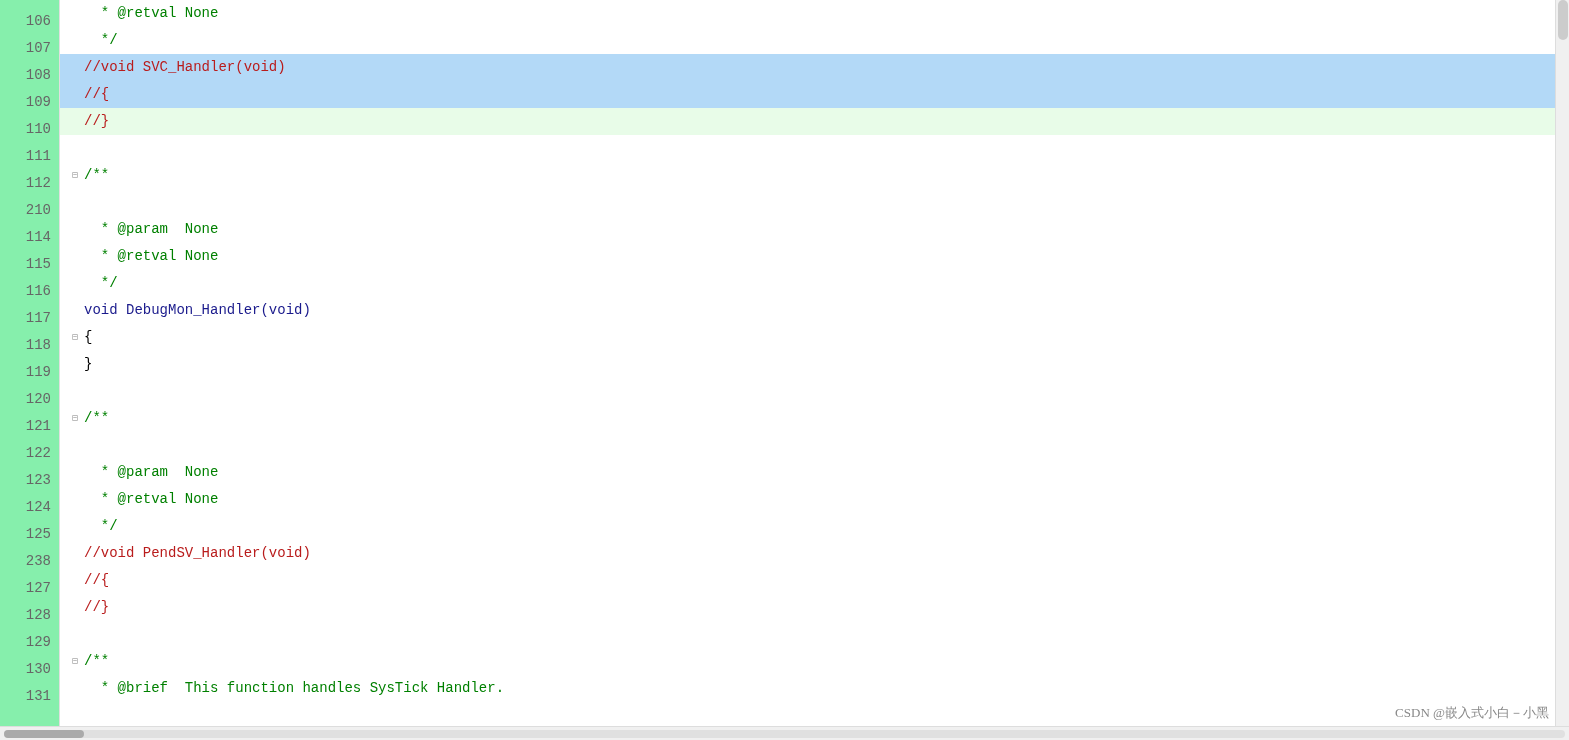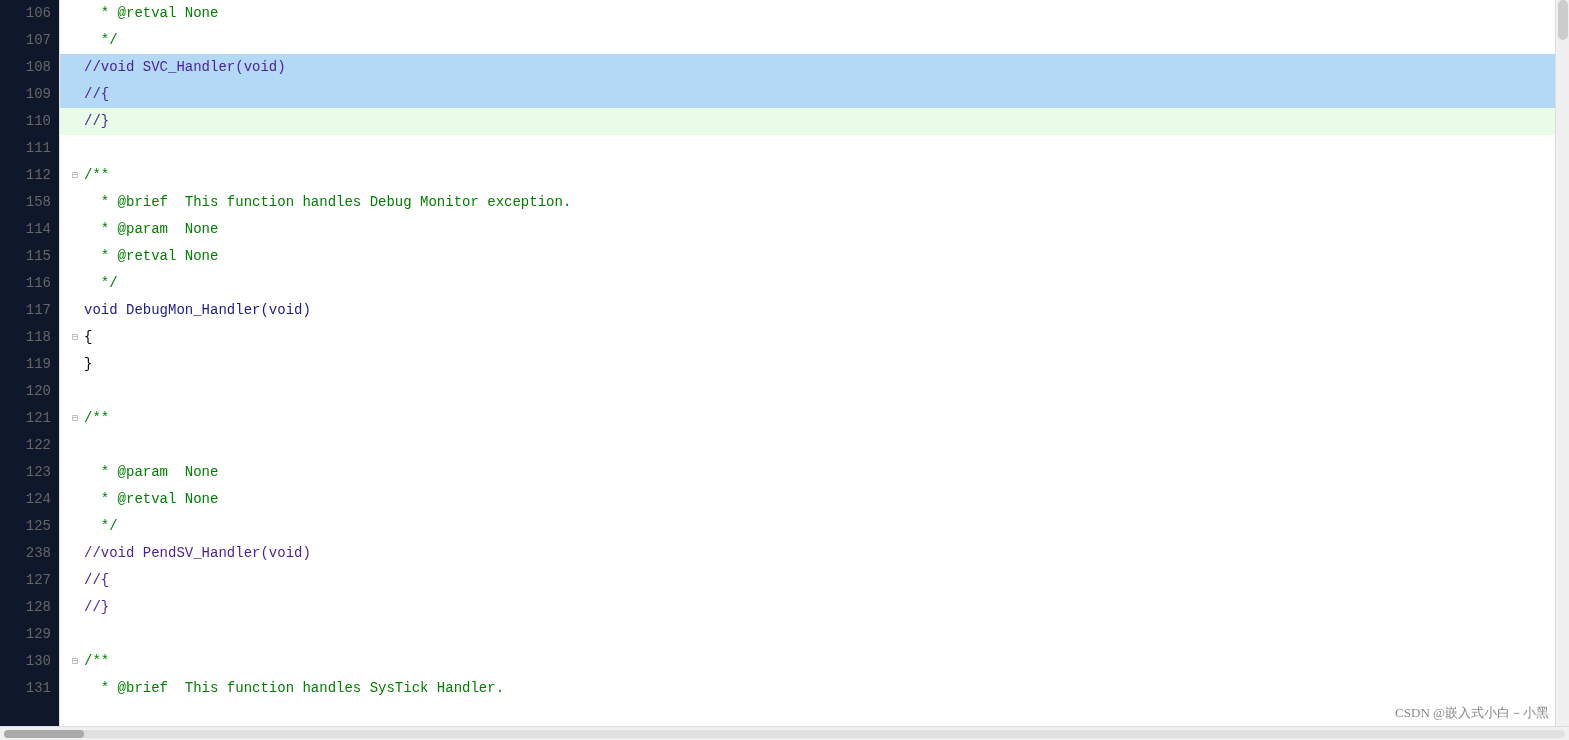--- a/index.html
+++ b/index.html
@@ -27,24 +27,24 @@
     }
 
     .code-area {
       flex: 1;
       display: flex;
       overflow: hidden;
       background: #ffffff;
     }
 
     .line-numbers {
-      background: #0f172a;
+      background: #86efac;
       color: #888;
       text-align: right;
-      padding: 0 8px 0 4px;
+      padding: 8px 8px 0 4px;
       min-width: 60px;
       user-select: none;
       border-right: 1px solid #e0e0e0;
       font-size: 14px;
       line-height: 27px;
     }
 
     .line-numbers .line-num {
       display: block;
       height: 27px;
@@ -94,21 +94,21 @@
     .color-comment {
       color: #008000;
       text-align: right;
     }
 
     .color-function {
       color: #1a1a8c;
     }
 
     .color-commented {
-      color: #4c1d95;
+      color: #b91c1c;
     }
 
     .color-default {
       color: #000000;
     }
 
     
     .scrollbar-area {
       height: 14px;
       background: #f0f0f0;
@@ -173,21 +173,21 @@
 <div class="editor-container">
   <div class="code-area">
     <div class="line-numbers" id="line-numbers-col">
     <span class="line-num">106</span>
         <span class="line-num">107</span>
         <span class="line-num">108</span>
         <span class="line-num">109</span>
         <span class="line-num">110</span>
         <span class="line-num">111</span>
         <span class="line-num">112</span>
-        <span class="line-num">158</span>
+        <span class="line-num">210</span>
         <span class="line-num">114</span>
         <span class="line-num">115</span>
         <span class="line-num">116</span>
         <span class="line-num">117</span>
         <span class="line-num">118</span>
         <span class="line-num">119</span>
         <span class="line-num">120</span>
         <span class="line-num">121</span>
         <span class="line-num">122</span>
         <span class="line-num">123</span>
@@ -201,21 +201,21 @@
         <span class="line-num">131</span>
       </div>
     <div class="code-content" id="code-content-col">
     <div class="code-line"><span class="fold-icon"></span><span class="color-comment">  * @retval None</span></div>
         <div class="code-line"><span class="fold-icon"></span><span class="color-comment">  */</span></div>
         <div class="code-line highlight-blue"><span class="fold-icon"></span><span class="color-commented">//void SVC_Handler(void)</span></div>
         <div class="code-line highlight-blue"><span class="fold-icon"></span><span class="color-commented">//{</span></div>
         <div class="code-line highlight-green"><span class="fold-icon"></span><span class="color-commented">//}</span></div>
         <div class="code-line"><span class="fold-icon"></span><span class="color-default"></span></div>
         <div class="code-line"><span class="fold-icon">⊟</span><span class="color-comment">/**</span></div>
-        <div class="code-line"><span class="fold-icon"></span><span class="color-comment">  * @brief  This function handles Debug Monitor exception.</span></div>
+        <div class="code-line"><span class="fold-icon"></span></div>
         <div class="code-line"><span class="fold-icon"></span><span class="color-comment">  * @param  None</span></div>
         <div class="code-line"><span class="fold-icon"></span><span class="color-comment">  * @retval None</span></div>
         <div class="code-line"><span class="fold-icon"></span><span class="color-comment">  */</span></div>
         <div class="code-line"><span class="fold-icon"></span><span class="color-function">void DebugMon_Handler(void)</span></div>
         <div class="code-line"><span class="fold-icon">⊟</span><span class="color-default">{</span></div>
         <div class="code-line"><span class="fold-icon"></span><span class="color-default">}</span></div>
         <div class="code-line"><span class="fold-icon"></span><span class="color-default"></span></div>
         <div class="code-line"><span class="fold-icon">⊟</span><span class="color-comment">/**</span></div>
         <div class="code-line"><span class="fold-icon"></span></div>
         <div class="code-line"><span class="fold-icon"></span><span class="color-comment">  * @param  None</span></div>

